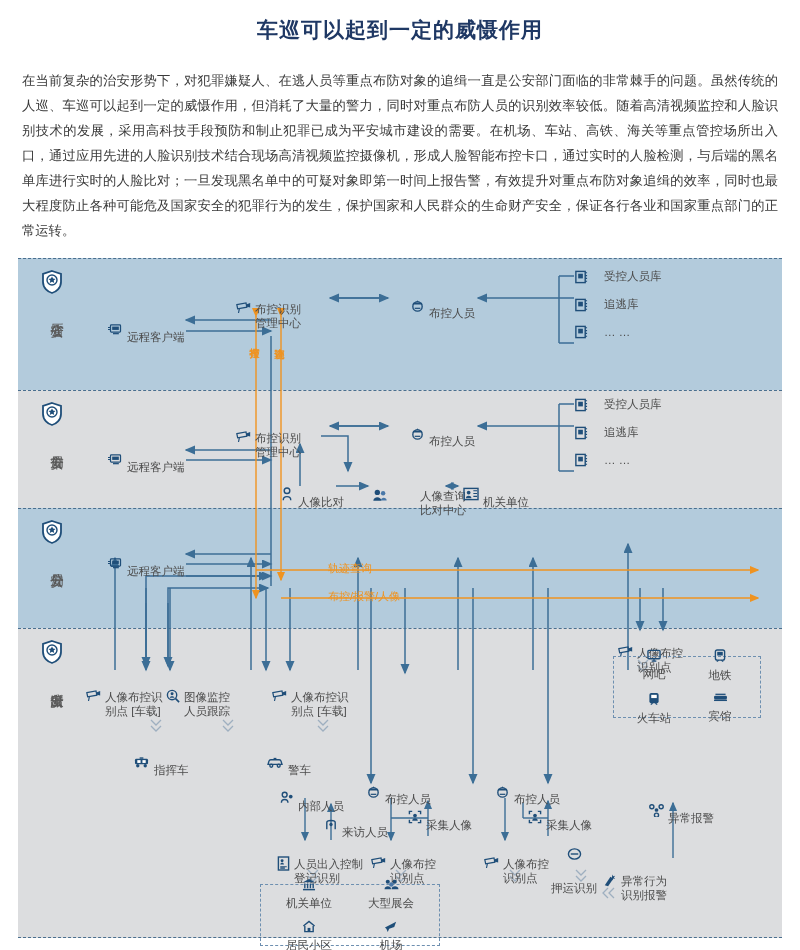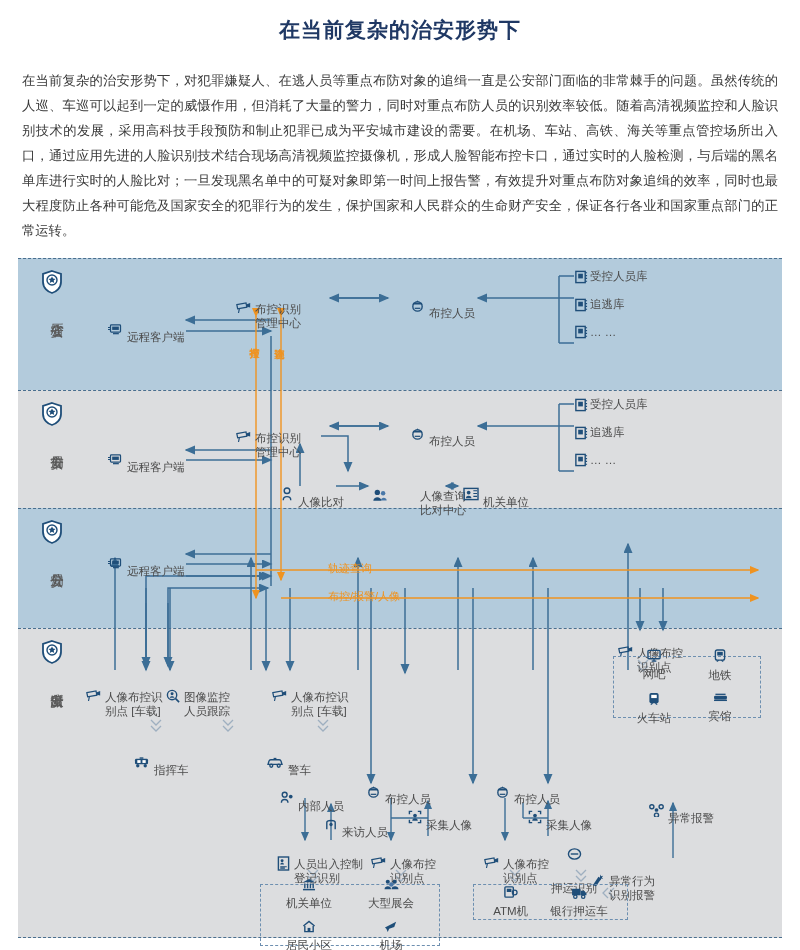--- a/index.html
+++ b/index.html
@@ -65,29 +65,29 @@
   .dbox{
     position:absolute;border:1.3px dashed #6d8fb0;box-sizing:border-box;
     display:grid;align-content:center;
   }
   .dbox .cell{display:flex;align-items:center;gap:5px;font-size:11.5px;color:#4c4c4c;white-space:nowrap;flex-direction:column;}
   .dbox.two-col{grid-template-columns:1fr 1fr;row-gap:9px;column-gap:6px;padding:8px 10px;}
   .dbox.one-row{display:flex;align-items:center;justify-content:space-around;padding:0 8px;}
 
   
   .dblist{position:absolute;display:flex;flex-direction:column;gap:13px;}
-  .dbitem{display:flex;align-items:center;gap:2px;font-size:11.5px;color:#4c4c4c;white-space:nowrap;}
+  .dbitem{display:flex;align-items:center;gap:16px;font-size:11.5px;color:#4c4c4c;white-space:nowrap;}
   svg{display:block;}
 </style>
 </head>
 <body>
 
 <div class="page">
 
-  <div class="title">在当前复杂的治安形势下</div>
+  <div class="title">车巡可以起到一定的威慑作用</div>
   <div class="intro">在当前复杂的治安形势下，对犯罪嫌疑人、在逃人员等重点布防对象的追缉一直是公安部门面临的非常棘手的问题。虽然传统的人巡、车巡可以起到一定的威慑作用，但消耗了大量的警力，同时对重点布防人员的识别效率较低。随着高清视频监控和人脸识别技术的发展，采用高科技手段预防和制止犯罪已成为平安城市建设的需要。在机场、车站、高铁、海关等重点管控场所出入口，通过应用先进的人脸识别技术结合现场高清视频监控摄像机，形成人脸智能布控卡口，通过实时的人脸检测，与后端的黑名单库进行实时的人脸比对；一旦发现黑名单中的可疑对象即第一时间上报告警，有效提升对重点布防对象追缉的效率，同时也最大程度防止各种可能危及国家安全的犯罪行为的发生，保护国家和人民群众的生命财产安全，保证各行各业和国家重点部门的正常运转。</div>
 
   <div class="diagram">
 
     <div class="band blue dash-top" id="band1"></div>
     <div class="band gray dash-top" id="band2"></div>
     <div class="band blue dash-top" id="band3"></div>
     <div class="band gray dash-top dash-bottom" id="band4"></div>
 
     <svg class="wires" viewBox="0 0 764 680">
@@ -600,21 +600,21 @@
       <span class="ico">
         <svg width="15" height="14" viewBox="0 0 16 15">
             <circle cx="8" cy="7.5" r="2" fill="#1f4e79"></circle>
             <circle cx="3" cy="4" r="2.2" fill="none" stroke="#1f4e79" stroke-width="1.5"></circle>
             <circle cx="13" cy="4" r="2.2" fill="none" stroke="#1f4e79" stroke-width="1.5"></circle>
             <circle cx="8" cy="13" r="2.2" fill="none" stroke="#1f4e79" stroke-width="1.5"></circle>
           </svg>
       </span>
       <span class="lbl">异常报警</span>
     </div>
-    <div class="node" style="left:572px;top:600px;">
+    <div class="node" style="left:584px;top:600px;">
       <span class="ico">
         <svg width="15" height="15" viewBox="0 0 16 16">
             <path d="M3 13 L9 4 L12 6 L6.5 14 Z" fill="#1f4e79"></path>
             <path d="M11 1.5 l1 2 2 -.5 -1.3 1.7 1.3 1.7 -2 -.5 -1 2 -.5 -2.2 z" fill="#1f4e79"></path>
           </svg>
       </span>
       <span class="lbl">异常行为
 识别报警</span>
     </div>
     <div class="node" style="left:600px;top:372px;">
@@ -665,43 +665,20 @@
       <div class="cell">
         <span class="ico">
             <svg width="14" height="13" viewBox="0 0 15 14">
               <path d="M1 8 L13 2 L11 7.5 L5.5 9.5 L4 13 L2.5 9.5 Z" fill="#1f4e79"></path>
             </svg>
           </span>
         <span>机场</span>
       </div>
     </div>
 
-    <div class="dbox one-row" style="left:455px;top:626px;width:155px;height:36px;">
-      <div class="cell">
-        <span class="ico">
-            <svg width="15" height="14" viewBox="0 0 16 15">
-              <rect x="2" y="2" width="9" height="11" rx="1" fill="none" stroke="#1f4e79" stroke-width="1.5"></rect>
-              <rect x="4" y="4" width="5" height="3.5" fill="#1f4e79"></rect>
-              <circle cx="12.5" cy="8" r="2.5" fill="none" stroke="#1f4e79" stroke-width="1.4"></circle>
-            </svg>
-          </span>
-        <span>ATM机</span>
-      </div>
-      <div class="cell">
-        <span class="ico">
-            <svg width="17" height="13" viewBox="0 0 18 14">
-              <rect x="1" y="3" width="9" height="7" fill="#1f4e79"></rect>
-              <path d="M10 5 h4 l2.5 3 v2 h-6.5 z" fill="#1f4e79"></path>
-              <circle cx="4.5" cy="11.5" r="1.8" fill="none" stroke="#1f4e79" stroke-width="1.4"></circle>
-              <circle cx="13" cy="11.5" r="1.8" fill="none" stroke="#1f4e79" stroke-width="1.4"></circle>
-            </svg>
-          </span>
-        <span>银行押运车</span>
-      </div>
-    </div>
 
     <div class="dbox two-col" style="left:595px;top:398px;width:148px;height:62px;">
       <div class="cell">
         <span class="ico">
             <svg width="14" height="13" viewBox="0 0 15 14">
               <rect x="1" y="1.5" width="13" height="9" rx="1" fill="none" stroke="#1f4e79" stroke-width="1.5"></rect>
               <path d="M5 13 h5" stroke="#1f4e79" stroke-width="1.5"></path>
               <path d="M7.5 10.5 v2.5" stroke="#1f4e79" stroke-width="1.3"></path>
             </svg>
           </span>

